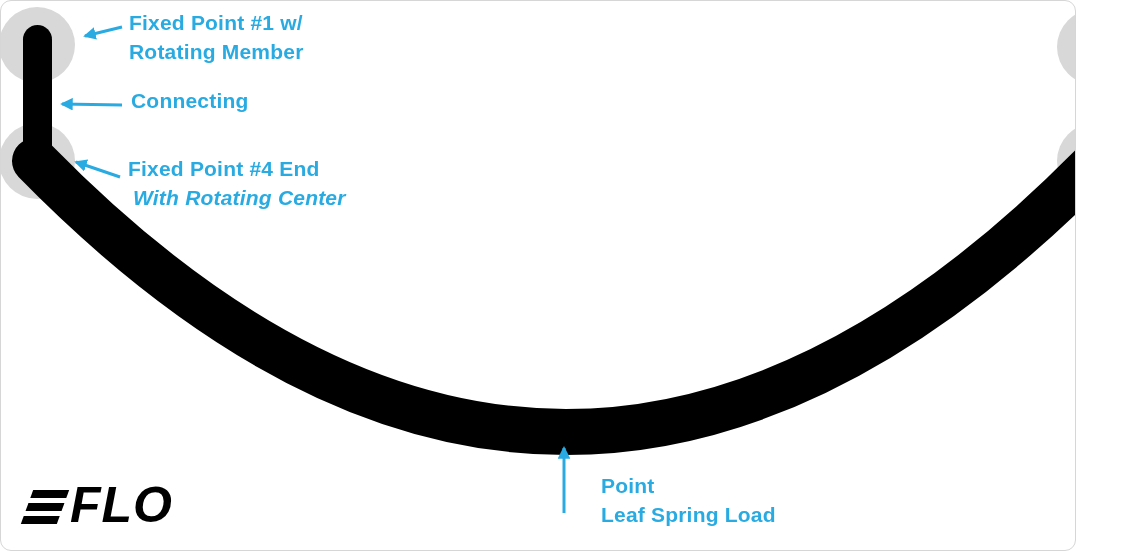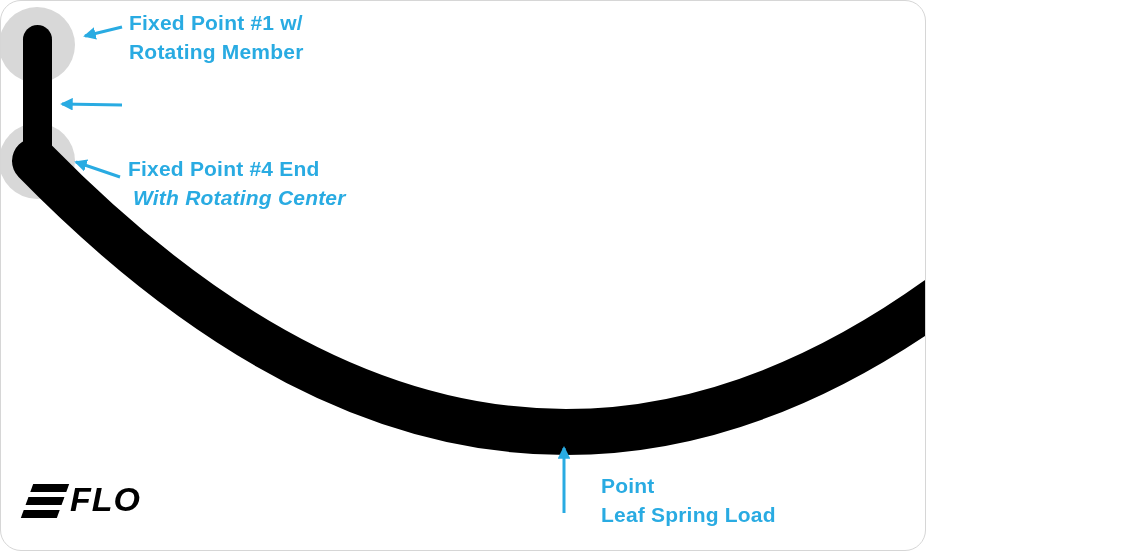--- a/index.html
+++ b/index.html
@@ -1,25 +1,25 @@
 <!DOCTYPE html>
 <html style="--accent: #29ABE2; --bg: #FFFFFF; --spring: #000000; --ring: #D8D8D8;"><head>
 <meta charset="utf-8">
 <style>
   html, body { margin: 0; padding: 0; background: #fff; }
   body { font-family: "Liberation Sans", sans-serif; }
 
   .canvas {
     position: relative;
-    width: 926px;
+    width: 1076px;
     height: 551px;
     box-sizing: border-box;
     background: var(--bg, #ffffff);
     border: 1px solid #d6d6d6;
-    border-radius: 21px;
+    border-radius: 11px;
     overflow: hidden;
   }
 
   svg.scene {
     position: absolute;
     left: 0; top: 0;
     width: 1130px;
     height: 551px;
     display: block;
   }
@@ -47,21 +47,21 @@
   .logo-bars {
     display: flex;
     flex-direction: column;
     gap: 5px;
     transform: skewX(-20deg);
     margin-right: 7px;
     margin-top: 4px;
   }
   .logo-bar { width: 36px; height: 8px; background: #000; }
   .logo-text {
-    font-size: 34px;
+    font-size: 50px;
     font-weight: 800;
     font-style: italic;
     letter-spacing: 1px;
     line-height: 1;
   }
 </style>
 </head>
 <body>
 
 <div class="canvas">
@@ -90,20 +90,21 @@
       <line x1="563" y1="512" x2="563" y2="447" marker-end="url(#arrowhead)"></line>
     </g>
   </svg>
 
   <div class="callout" style="left:128px; top:7px;">
     <div>Fixed Point #1 w/</div>
     <div>Rotating Member</div>
   </div>
 
   <div class="callout" style="left:130px; top:85px;">
+    <div>Connecting</div>
   </div>
 
   <div class="callout" style="left:127px; top:153px;">
     <div>Fixed Point #4 End</div>
     <div class="indent">With Rotating Center</div>
   </div>
 
   <div class="callout" style="left:600px; top:470px;">
     <div>Point</div>
     <div>Leaf Spring Load</div>

